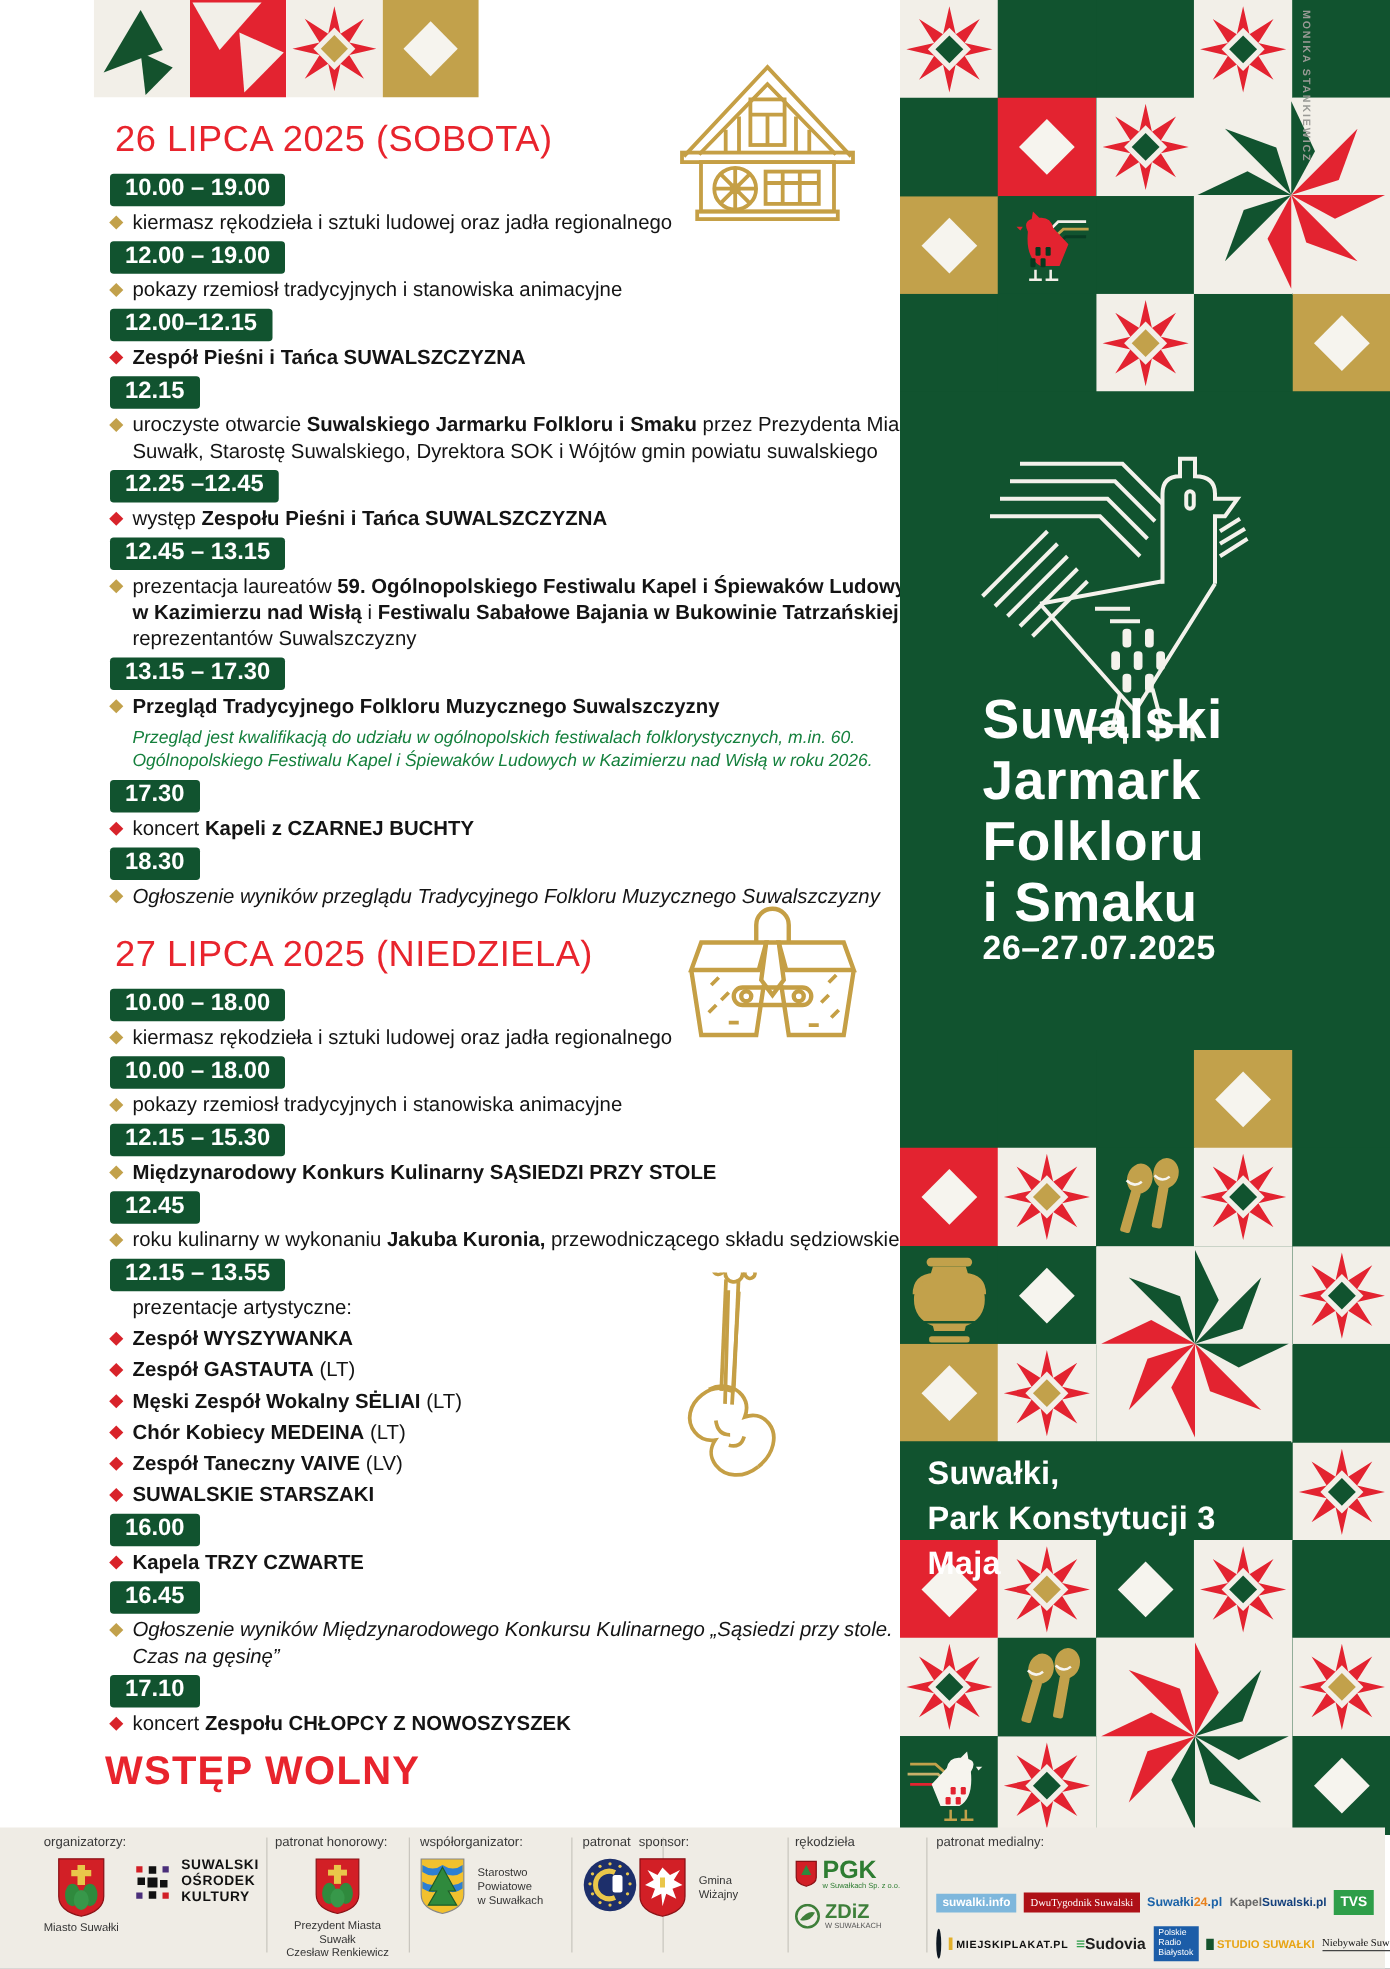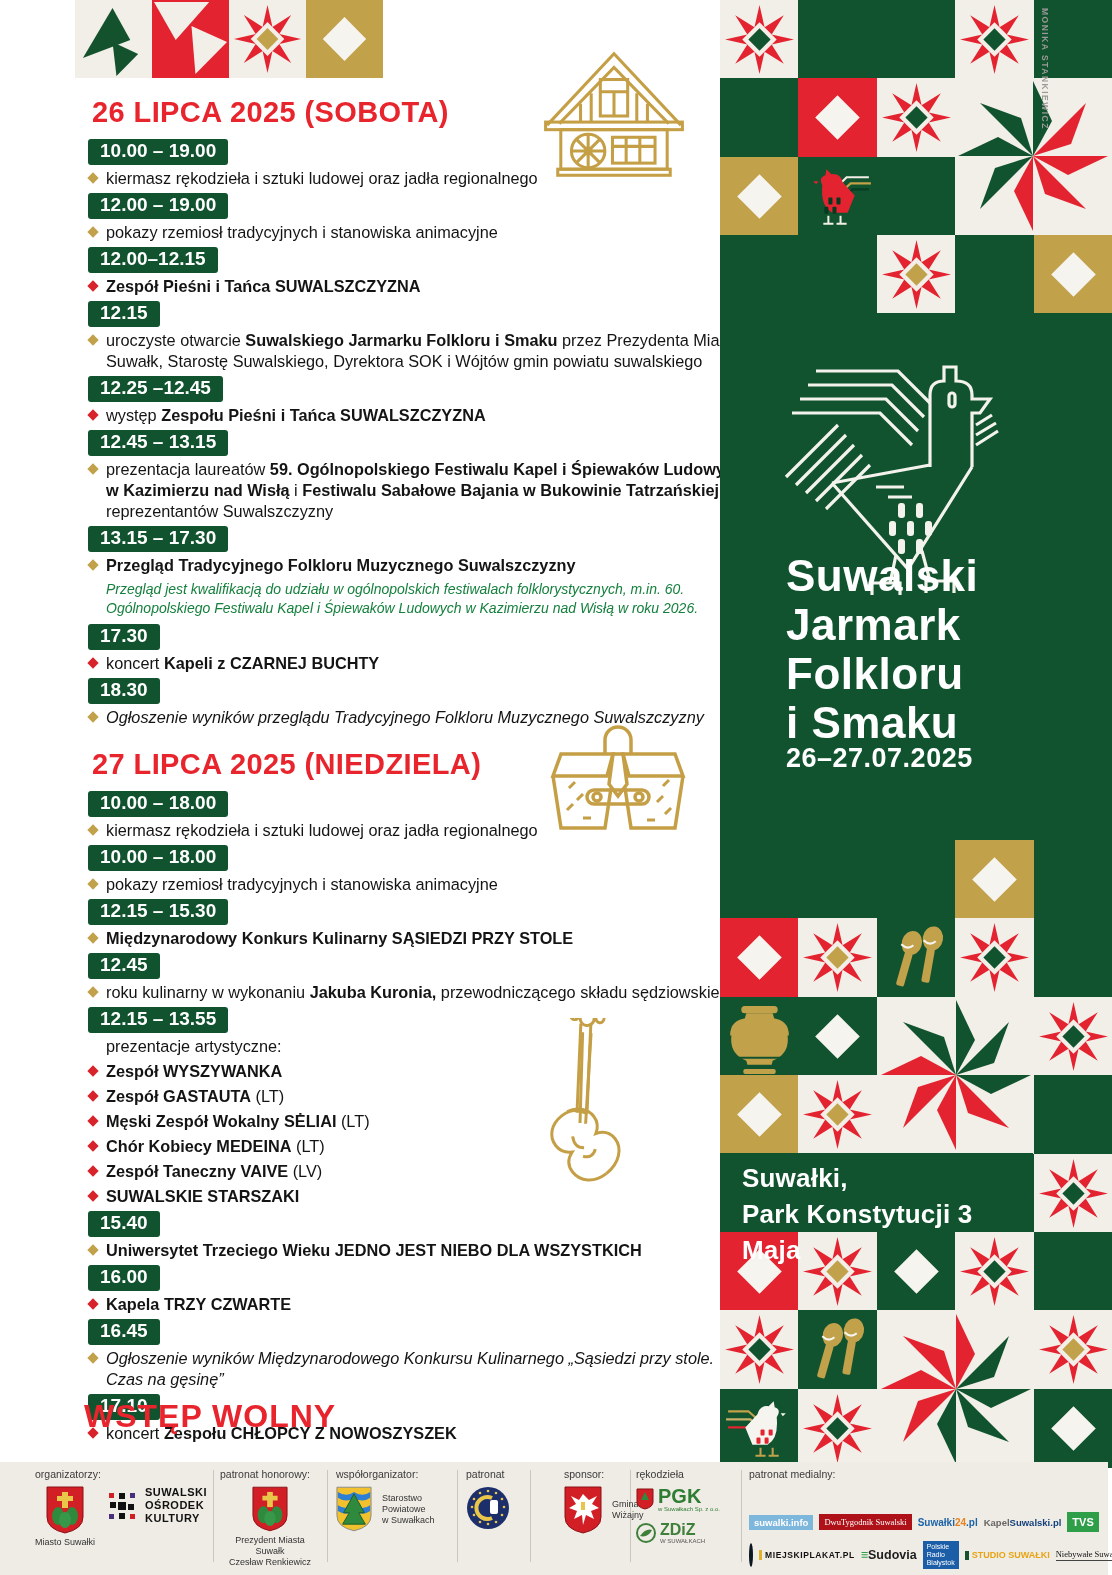--- a/index.html
+++ b/index.html
@@ -3,21 +3,21 @@
 <meta charset="utf-8">
 <style>
   html,body{margin:0;padding:0;background:#777;}
   .poster{position:relative;width:1112px;height:1575px;background:#ffffff;overflow:hidden;
           font-family:"Liberation Sans",sans-serif;margin:0 auto;}
   
   .strip-tile{position:absolute;width:77px;height:78px;}
   .strip-tile svg,.tile svg{display:block;width:100%;height:100%;}
   .gold-icon{position:absolute;}
   .sched{position:absolute;left:88px;width:648px;}
-  .day-title{color:#E8242D;font-size:29px;font-weight:bold;letter-spacing:.4px;margin:0 0 10px 4px;}
+  .day-title{color:#E8242D;font-size:29px;font-weight:normal;letter-spacing:.4px;margin:0 0 10px 4px;}
   .sched-item{margin:0;}
   .badge{display:inline-block;background:#11532F;color:#fff;font-size:19px;font-weight:bold;
          padding:1px 12px 3px;border-radius:3px;margin:0 0 3px;}
   .line{position:relative;font-size:16.3px;line-height:21px;color:#141414;margin:0 0 4px;
         padding-left:18px;width:640px;}
   .bullet{position:absolute;left:1px;top:6px;width:8px;height:8px;transform:rotate(45deg);}
   .bullet.gold{background:#C2A14B;}
   .bullet.red{background:#D8232A;}
   .runs .b{font-weight:bold;}
   .runs .i{font-style:italic;}
@@ -60,21 +60,21 @@
   .m-s24{color:#1C63A8;font-weight:bold;font-size:10px;}
   .m-s24 .num{color:#E8821E;}
   .m-kurier{color:#666;font-size:9.5px;font-weight:bold;}
   .m-kurier .k2{color:#14407c;}
   .m-tvs{background:#2E9E49;color:#fff;font-weight:bold;font-size:11px;padding:4px 5px;}
   .m-circle{width:24px;height:24px;border-radius:50%;background:#18283a;border:2px solid #0d1722;box-sizing:border-box;}
   .m-plakat{color:#111;font-size:8.5px;font-weight:bold;letter-spacing:.6px;border-left:3px solid #E3B02B;padding-left:3px;}
   .m-sudovia{color:#1d1d1d;font-size:12.5px;font-weight:bold;}
   .m-sudovia .s{color:#2E9E49;}
   .m-radiob{background:#1C5DA8;color:#fff;font-size:7px;line-height:8px;padding:2px 4px;max-width:46px;white-space:normal;}
-  .m-studio{color:#E8A413;font-weight:bold;font-size:9px;border-left:4px solid #14532d;padding-left:3px;line-height:9px;}
+  .m-studio{color:#E8A413;font-weight:bold;font-size:9px;border-left:6px solid #14532d;padding-left:3px;line-height:9px;}
   .m-nieb{color:#111;font-family:"Liberation Serif",serif;font-size:8.5px;border-bottom:1px solid #444;padding-bottom:1px;}
   .herb-cap{max-width:110px;}
 </style>
 </head>
 <body>
 
 <div class="poster">
 
   <div id="left-strip">
       <div class="strip-tile" style="left: 75px; top: 0px;">
@@ -280,25 +280,20 @@
     <div class="line"><span class="bullet red"></span><span class="runs"><span class="b">Zespół Taneczny VAIVE</span><span> (LV)</span></span></div>
 
   </div>
 
   <div class="sched-item">
 
     <div class="line"><span class="bullet red"></span><span class="runs"><span class="b">SUWALSKIE STARSZAKI</span></span></div>
 
   </div>
 
-  <div class="sched-item">
-    <div class="badge">15.40</div>
-    <div class="line"><span class="bullet gold"></span><span class="runs"><span class="b">Uniwersytet Trzeciego Wieku JEDNO JEST NIEBO DLA WSZYSTKICH</span></span></div>
-    
-  </div>
 
   <div class="sched-item">
     <div class="badge">16.00</div>
     <div class="line"><span class="bullet red"></span><span class="runs"><span class="b">Kapela TRZY CZWARTE</span></span></div>
     
   </div>
 
   <div class="sched-item">
     <div class="badge">16.45</div>
     <div class="line"><span class="bullet gold"></span><span class="runs"><span class="i">Ogłoszenie wyników Międzynarodowego Konkursu Kulinarnego „Sąsiedzi przy stole. Czas na gęsinę”</span></span></div>
@@ -888,21 +883,21 @@
             <circle cx="8" cy="29" r="1.3"></circle>
             <circle cx="6" cy="21" r="1.3"></circle>
             <circle cx="8" cy="13" r="1.3"></circle>
             <circle cx="14" cy="7" r="1.3"></circle>
           </g>
         <path d="M26,12 a11,11 0 1 0 0,20" stroke="#E9C64A" stroke-width="4" fill="none"></path>
         <rect x="24" y="14" width="8" height="14" rx="2" fill="#fff"></rect>
       </svg>
     </div>
 
-    <div class="fgroup" style="left:564px;">
+    <div class="fgroup" style="left:511px;">
       <div class="flabel">sponsor:</div>
       <div class="logo-row" style="align-items:center;">
         <svg width="38" height="48" viewBox="0 0 38 48">
           <path d="M1,1 h36 v30 q0,12 -18,16 q-18,-4 -18,-16 Z" fill="#D21F26" stroke="#8a1116"></path>
           <path d="M19,8 l-4,6 -8,-4 5,8 -7,4 8,3 -3,8 8,-4 1,10 3-10 8,4 -3,-8 8,-3 -7,-4 5,-8 -8,4 Z" fill="#fff"></path>
           <path d="M17,16 h4 v8 h-4 Z" fill="#E9C64A"></path>
         </svg>
         <div class="caption" style="text-align:left;">Gmina<br>Wiżajny</div>
       </div>
     </div>

